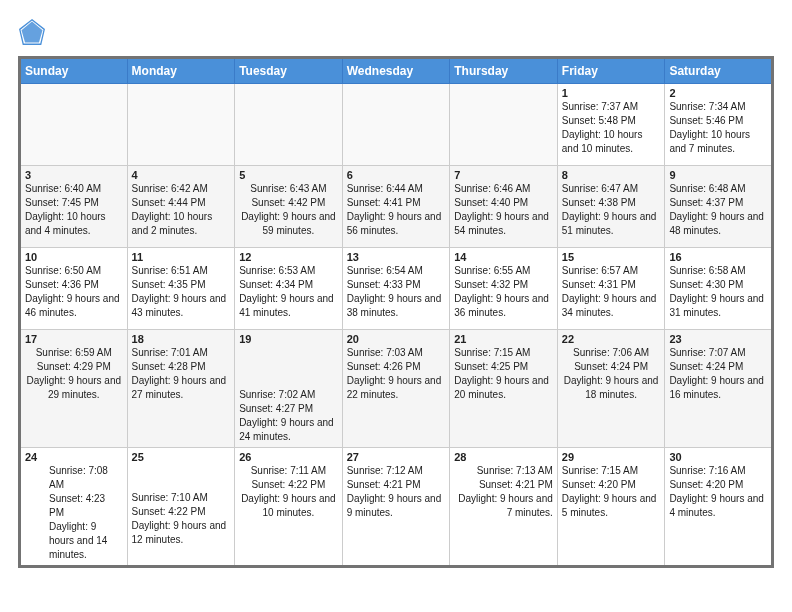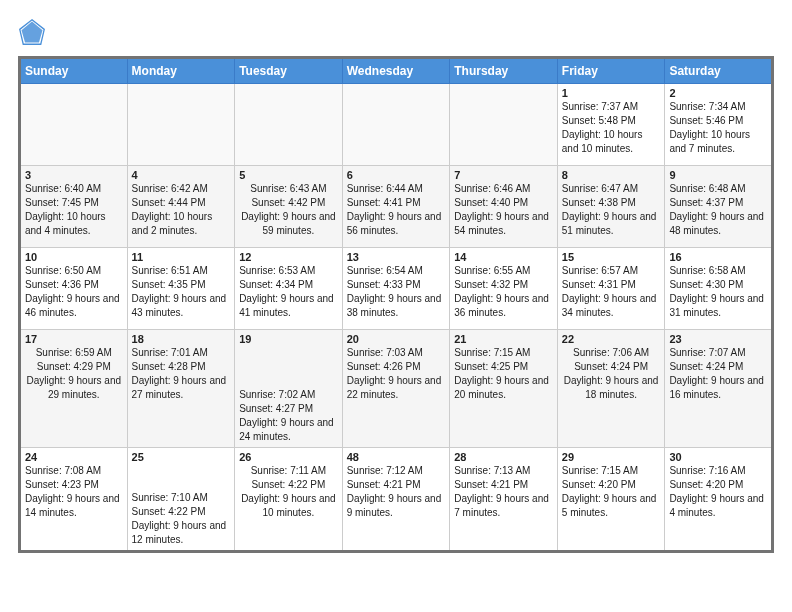--- a/index.html
+++ b/index.html
@@ -274,45 +274,45 @@
           <td>
             <span class="day-num">23</span>
             <div class="day-info" style="white-space: pre-line;">Sunrise: 7:07 AM
 Sunset: 4:24 PM
 Daylight: 9 hours and 16 minutes.</div>
           </td>
         </tr>
         <tr>
           <td>
             <span class="day-num">24</span>
-            <div class="day-info" style="white-space: pre-line;">Sunrise: 7:08 AM
+            <div class="day-info" style="white-space: pre-line; margin-left: 24px;">Sunrise: 7:08 AM
 Sunset: 4:23 PM
 Daylight: 9 hours and 14 minutes.</div>
           </td>
           <td>
             <span class="day-num">25</span>
             <div class="day-info" style="white-space: pre-line; margin-top: 28px;">Sunrise: 7:10 AM
 Sunset: 4:22 PM
 Daylight: 9 hours and 12 minutes.</div>
           </td>
           <td>
             <span class="day-num">26</span>
             <div class="day-info" style="white-space: pre-line; text-align: center;">Sunrise: 7:11 AM
 Sunset: 4:22 PM
 Daylight: 9 hours and 10 minutes.</div>
           </td>
           <td>
-            <span class="day-num">48</span>
+            <span class="day-num">27</span>
             <div class="day-info" style="white-space: pre-line;">Sunrise: 7:12 AM
 Sunset: 4:21 PM
 Daylight: 9 hours and 9 minutes.</div>
           </td>
           <td>
             <span class="day-num">28</span>
-            <div class="day-info" style="white-space: pre-line;">Sunrise: 7:13 AM
+            <div class="day-info" style="white-space: pre-line; text-align: right;">Sunrise: 7:13 AM
 Sunset: 4:21 PM
 Daylight: 9 hours and 7 minutes.</div>
           </td>
           <td>
             <span class="day-num">29</span>
             <div class="day-info" style="white-space: pre-line;">Sunrise: 7:15 AM
 Sunset: 4:20 PM
 Daylight: 9 hours and 5 minutes.</div>
           </td>
           <td>

